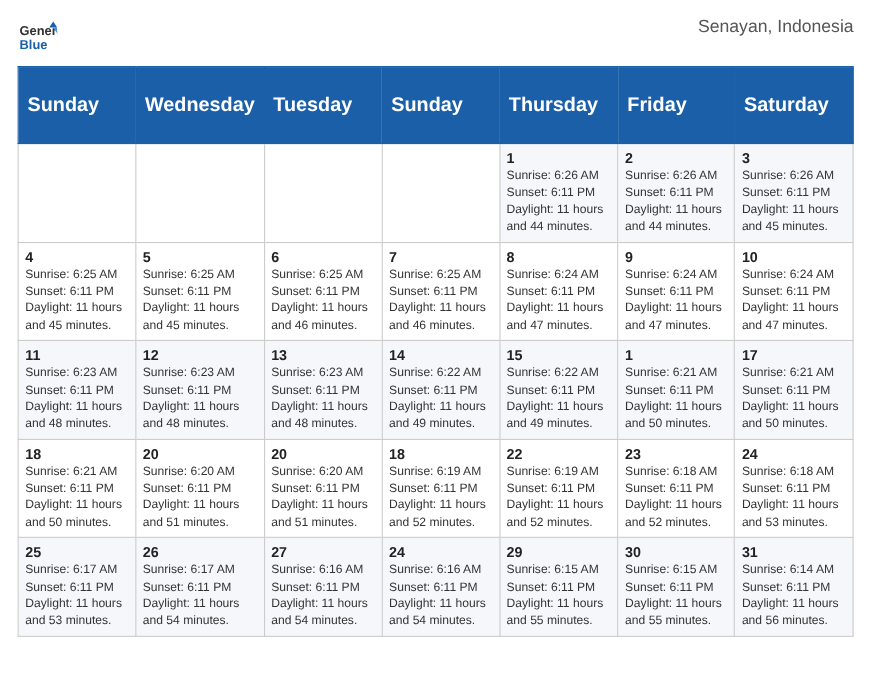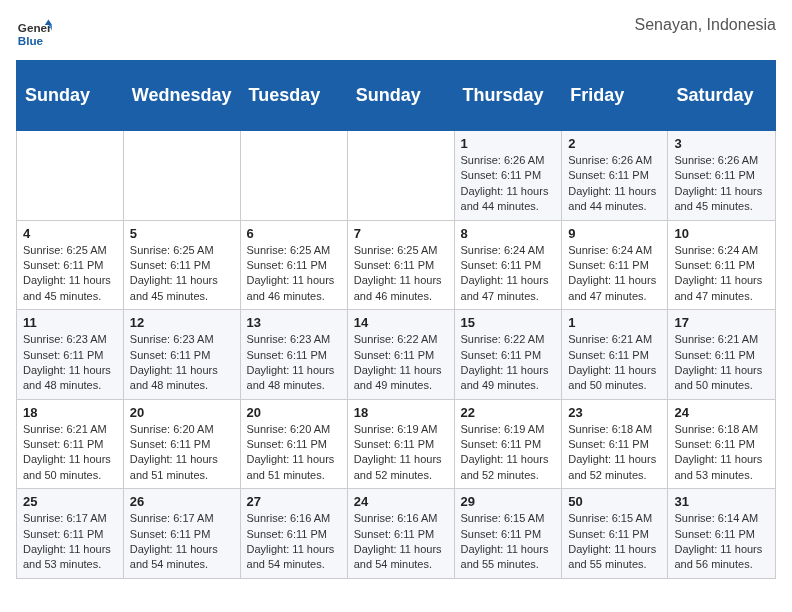--- a/index.html
+++ b/index.html
@@ -321,21 +321,21 @@
 and 54 minutes.</div>
         </td>
         <td>
           <span class="day-number">29</span>
           <div class="day-info" style="white-space: pre-line;">Sunrise: 6:15 AM
 Sunset: 6:11 PM
 Daylight: 11 hours
 and 55 minutes.</div>
         </td>
         <td>
-          <span class="day-number">50</span>
+          <span class="day-number">30</span>
           <div class="day-info" style="white-space: pre-line;">Sunrise: 6:15 AM
 Sunset: 6:11 PM
 Daylight: 11 hours
 and 55 minutes.</div>
         </td>
         <td>
           <span class="day-number">31</span>
           <div class="day-info" style="white-space: pre-line;">Sunrise: 6:14 AM
 Sunset: 6:11 PM
 Daylight: 11 hours

